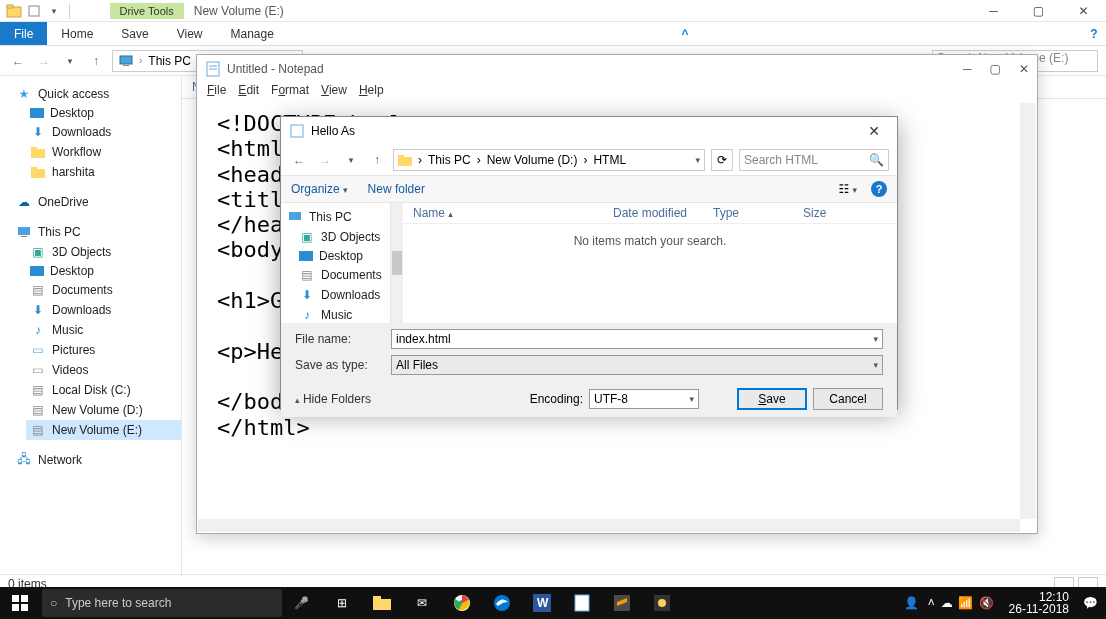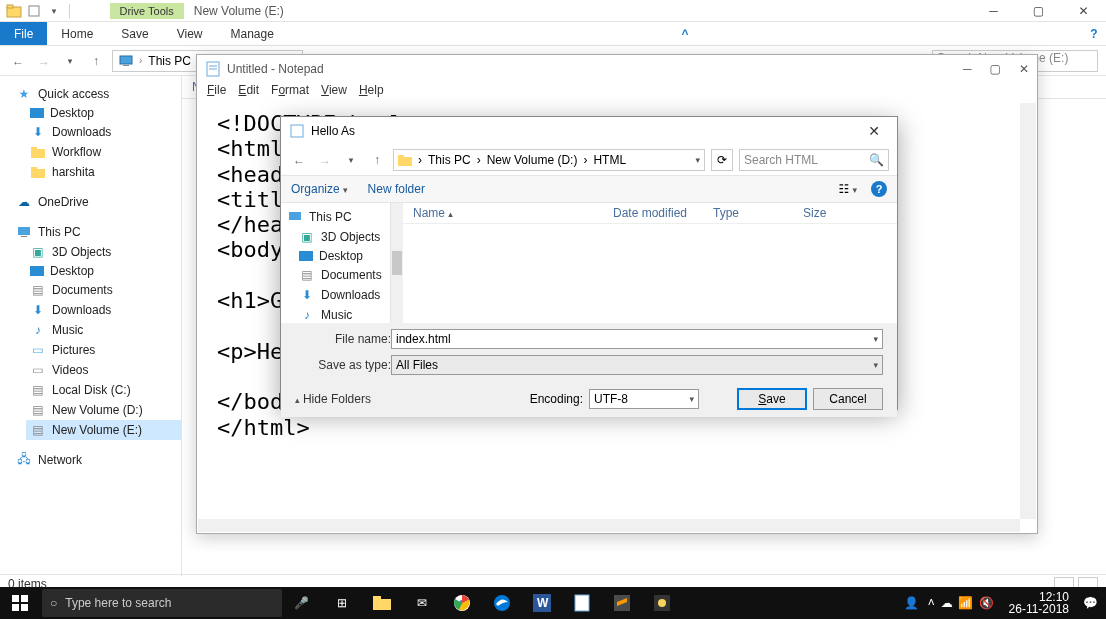--- a/index.html
+++ b/index.html
@@ -68,21 +68,21 @@
 .sa-body{ display:flex; height:120px;}
 .sa-tree{ width:110px; border-right:1px solid #e5e5e5; padding:4px 4px; overflow:hidden;}
 .sa-tree .tree-item{ padding:2px 2px; font-size:12px;}
 .sa-tree-scroll{ width:12px; background:#f0f0f0; position:relative;}
 .sa-tree-scroll .thumb{ position:absolute; top:48px; left:1px; right:1px; height:24px; background:#c8c8c8;}
 .sa-list{ flex:1; position:relative;}
 .sa-cols{ display:flex; padding:3px 10px; color:#4a6e9b; border-bottom:1px solid #eee;}
 .sa-cols .c1{ flex:0 0 200px;} .sa-cols .c2{ flex:0 0 100px;} .sa-cols .c3{ flex:0 0 90px;} .sa-cols .c4{ flex:0 0 60px;}
 .sa-empty{ text-align:center; color:#555; padding-top:10px;}
 .sa-fields{ background:#f0f0f0; padding:6px 14px; display:grid; grid-template-columns:96px 1fr; row-gap:6px; align-items:center;}
-.sa-fields label{ text-align:right; color:#333;}
+.sa-fields label{ text-align:left; color:#333;}
 .sa-fields .combo{ height:20px; border:1px solid #999; background:#fff; padding:0 4px; display:flex; align-items:center; justify-content:space-between;}
 .sa-fields .combo.gray{ background:#eaeaea;gap:42px;}
 .sa-bottom{ background:#f0f0f0; height:36px; display:flex; align-items:center; padding:0 14px; gap:10px;}
 .sa-bottom .hf{ color:#333;}
 .sa-bottom .enc-row{ margin-left:auto; display:flex; align-items:center; gap:6px;}
 .sa-bottom .combo{ width:110px; height:20px; border:1px solid #999; background:#fff; padding:0 4px; display:flex; align-items:center; justify-content:space-between;}
 .sa-btn{ width:70px; height:22px; border:1px solid #999; background:#e9e9e9; display:flex; align-items:center; justify-content:center;}
 .sa-btn.primary{ border:2px solid #0078d7; background:#e9e9e9;margin-left:12px;}
 
 
@@ -395,20 +395,21 @@
     <div class="sa-tree-scroll">
         <div class="thumb"></div>
       </div>
     <div class="sa-list">
       <div class="sa-cols">
         <span class="c1"><span>Name</span> <span class="chevron">▴</span></span>
         <span class="c2">Date modified</span>
         <span class="c3">Type</span>
         <span class="c4">Size</span>
       </div>
+      <div class="sa-empty">No items match your search.</div>
     </div>
   </div>
   <div class="sa-fields">
     <label>File name:</label>
     <div class="combo">
         <span>index.html</span>
         <span class="chevron">▾</span>
       </div>
     <label>Save as type:</label>
     <div class="combo gray">

